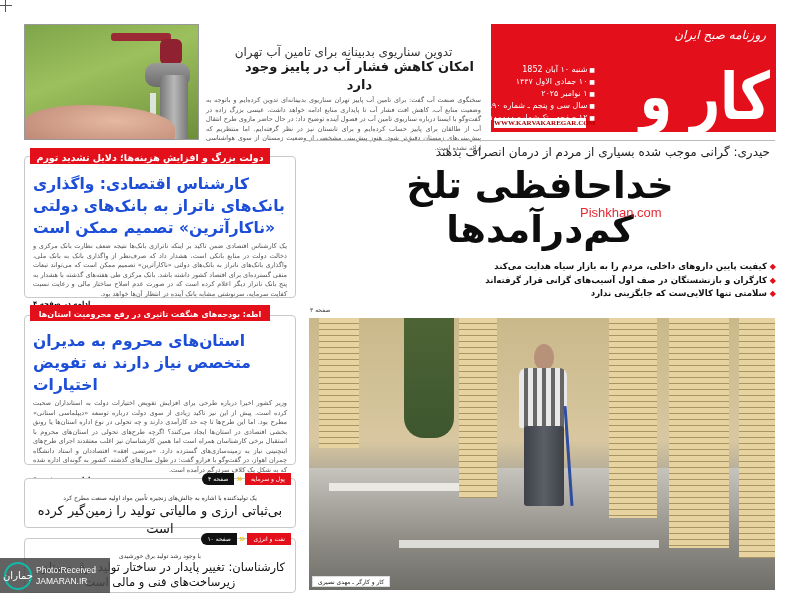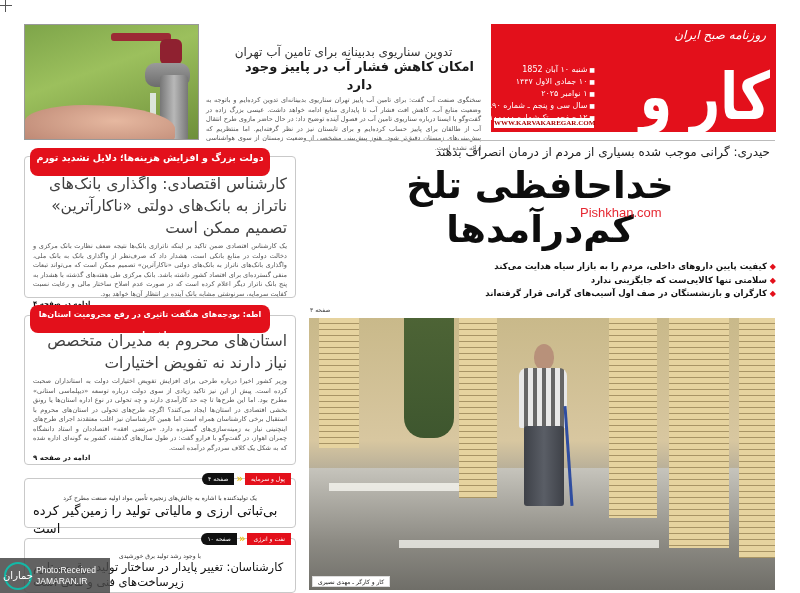--- a/index.html
+++ b/index.html
@@ -10,21 +10,21 @@
   .crosshair::before { content: ""; position: absolute; left: 5px; top: 0; width: 1px; height: 12px; background: #555; }
   .crosshair::after { content: ""; position: absolute; left: 0; top: 5px; width: 12px; height: 1px; background: #555; }
 
   
   .masthead { position: absolute; left: 491px; top: 24px; width: 285px; height: 108px; background: #e3101b; }
   .tagline { position: absolute; right: 10px; top: 4px; color: #fff; font-family: "DejaVu Serif", serif; font-size: 12px; font-style: italic; }
   .logo { position: absolute; right: 6px; top: 22px; color: #fff; font-family: "DejaVu Sans", sans-serif; font-weight: 900; font-size: 52px; line-height: 80px; letter-spacing: -2px; transform: scaleY(1.25); transform-origin: right top; }
   .meta-list { position: absolute; left: 4px; top: 40px; width: 100px; list-style: none; color: #fff; font-size: 8px; line-height: 12px; }
   .meta-list li { white-space: nowrap; }
   .meta-list li::before { content: "■ "; font-size: 6px; }
-  .site-url { position: absolute; left: 3px; bottom: 4px; width: 100px; height: 10px; background: #fff; color: #a00; font-family: "Liberation Serif", serif; font-size: 7px; font-weight: bold; text-align: center; line-height: 10px; direction: ltr; }
+  .site-url { position: absolute; left: 3px; bottom: 4px; width: 92px; height: 10px; background: #fff; color: #a00; font-family: "Liberation Serif", serif; font-size: 7px; font-weight: bold; text-align: center; line-height: 10px; direction: ltr; }
 
   
   .water-img { position: absolute; left: 24px; top: 24px; width: 175px; height: 116px; overflow: hidden;
     background: linear-gradient(160deg, #7ea54a 0%, #9cc05d 40%, #6e8f3a 100%); border: 1px solid #999; }
   .water-img .pipe { position: absolute; right: 10px; top: 50px; width: 28px; height: 66px; background: linear-gradient(90deg,#777,#b8b8b8,#777); border-radius: 4px; }
   .water-img .spout { position: absolute; left: 120px; top: 38px; width: 45px; height: 24px; background: linear-gradient(180deg,#9a9a9a,#6c6c6c); border-radius: 10px; }
   .water-img .handle { position: absolute; left: 86px; top: 8px; width: 60px; height: 8px; background: #9c2a35; border-radius: 3px; }
   .water-img .valve { position: absolute; left: 135px; top: 14px; width: 22px; height: 26px; background: #8f2130; border-radius: 6px; }
   .water-img .hand { position: absolute; left: 0; top: 80px; width: 150px; height: 40px; background: radial-gradient(ellipse at 60% 40%, #e6b8a0, #b98370); border-radius: 40% 60% 20% 10%; }
   .water-img .stream { position: absolute; left: 125px; top: 68px; width: 6px; height: 22px; background: rgba(235,240,245,0.85); }
@@ -54,28 +54,28 @@
   .photo .light { position: absolute; height: 8px; background: rgba(255,255,250,0.7); }
   .photo .plant { position: absolute; left: 95px; top: 0; width: 50px; height: 120px; background: linear-gradient(180deg,#3f5a2c,#2d4a22); border-radius: 0 0 20px 20px; opacity: 0.9; }
   .photo .man-shirt { position: absolute; left: 210px; top: 50px; width: 48px; height: 60px; background: repeating-linear-gradient(90deg,#e8e8e8 0 5px,#666 5px 9px); border-radius: 8px 8px 2px 2px; }
   .photo .man-head { position: absolute; left: 225px; top: 26px; width: 20px; height: 26px; background: #b8917a; border-radius: 50% 50% 45% 45%; }
   .photo .man-pants { position: absolute; left: 215px; top: 108px; width: 40px; height: 80px; background: linear-gradient(90deg,#3e4148,#5a5e66,#3e4148); border-radius: 3px; }
   .photo .cane { position: absolute; left: 258px; top: 88px; width: 3px; height: 100px; background: #2f4da0; transform: rotate(-4deg); }
   .caption { position: absolute; left: 312px; top: 576px; background: #fff; font-size: 6px; padding: 1px 5px; color: #222; border: 1px solid #ddd; }
 
   
   .box { position: absolute; left: 24px; width: 272px; border: 1px solid #c9c9c9; border-radius: 4px; background: #fff; }
-  .red-label { position: absolute; left: 30px; width: 240px; height: 28px; background: #e3101b; color: #fff; font-size: 9.5px; font-weight: bold; text-align: center; line-height: 20px; border-radius: 8px; }
-  .box-title { text-align: right; font-weight: 400; font-size: 15.5px; line-height: 22px; color: #404040; }
+  .red-label { position: absolute; left: 30px; width: 240px; height: 16px; background: #e3101b; color: #fff; font-size: 9.5px; font-weight: bold; text-align: center; line-height: 20px; border-radius: 0; }
+  .box-title { text-align: left; font-weight: 700; font-size: 15.5px; line-height: 22px; color: #1d4ed8; }
 
   .section-tag { position: absolute; right: 4px; height: 12px; display: flex; flex-direction: row; align-items: center; font-size: 6px; }
   .section-tag .sec { background: #e3101b; color: #fff; padding: 0 6px; height: 12px; line-height: 12px; }
   .section-tag .chev { color: #f1c40f; font-weight: bold; font-size: 10px; line-height: 12px; padding: 0 2px; }
   .section-tag .pg { background: #111; color: #fff; padding: 0 6px; height: 12px; line-height: 12px; border-radius: 6px 0 0 6px; }
-  .small-box-title { text-align: left; font-size: 13px; line-height: 18px; color: #111; }
+  .small-box-title { text-align: center; font-size: 13px; line-height: 18px; color: #111; }
 
   .jamaran { position: absolute; left: 0; top: 558px; width: 110px; height: 35px; background: rgba(70,70,70,0.85); color: #fff; display: flex; align-items: center; direction: ltr; }
   .jamaran .circle { width: 28px; height: 28px; border: 2px solid #14b8a6; border-radius: 50%; margin: 0 4px; font-size: 10px; display: flex; align-items: center; justify-content: center; }
   .jamaran .txt { font-family: "Liberation Sans", sans-serif; font-size: 8.5px; line-height: 11px; }
 </style>
 </head>
 <body>
 
 <div class="crosshair"></div>
 
@@ -108,22 +108,22 @@
 
 <div class="rule-h" style="left:305px; top:140px; width:470px;"></div>
 
 <div class="main-kicker">حیدری: گرانی موجب شده بسیاری از مردم از درمان انصراف بدهند</div>
 <div class="main-title">
   <div>خداحافظی تلخ کم‌درآمدها</div>
 </div>
 <div class="watermark">Pishkhan.com</div>
 <ul class="bullets">
   <li>کیفیت پایین داروهای داخلی، مردم را به بازار سیاه هدایت می‌کند</li>
+  <li>کارگران و بازنشستگان در صف اول آسیب‌های گرانی قرار گرفته‌اند</li>
   <li>سلامتی تنها کالایی‌ست که جایگزینی ندارد</li>
-  <li>کارگران و بازنشستگان در صف اول آسیب‌های گرانی قرار گرفته‌اند</li>
 </ul>
 <div class="page-ref-3">صفحه ۳</div>
 
 <div class="photo">
   <div class="floor"></div>
   <div class="col" style="left:10px; width:40px; height:130px;"></div>
   <div class="col" style="left:150px; width:38px; height:180px;"></div>
   <div class="col" style="left:300px; width:48px; height:200px;"></div>
   <div class="col" style="left:360px; width:60px; height:230px;"></div>
   <div class="col" style="left:430px; width:36px; height:240px;"></div>

